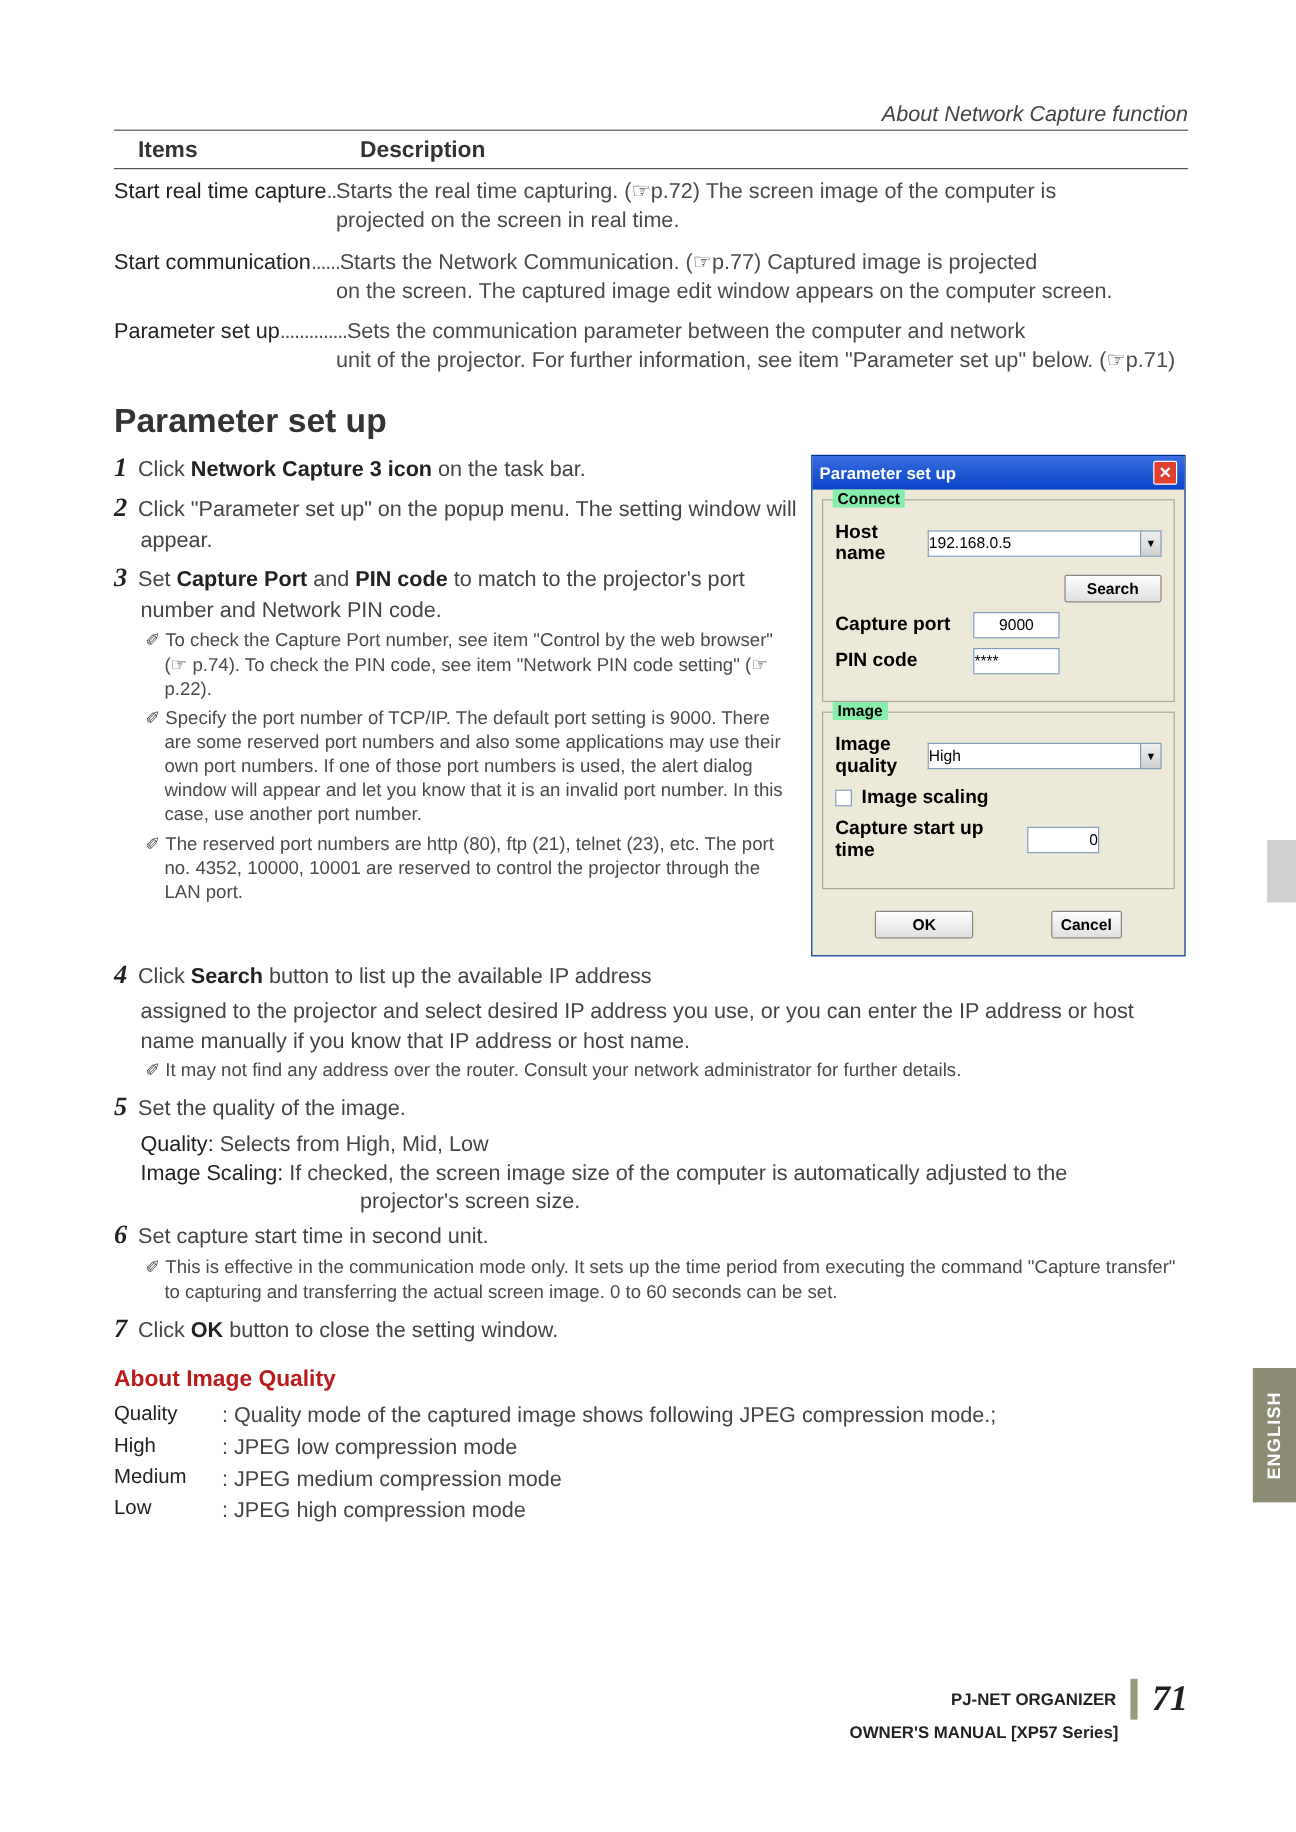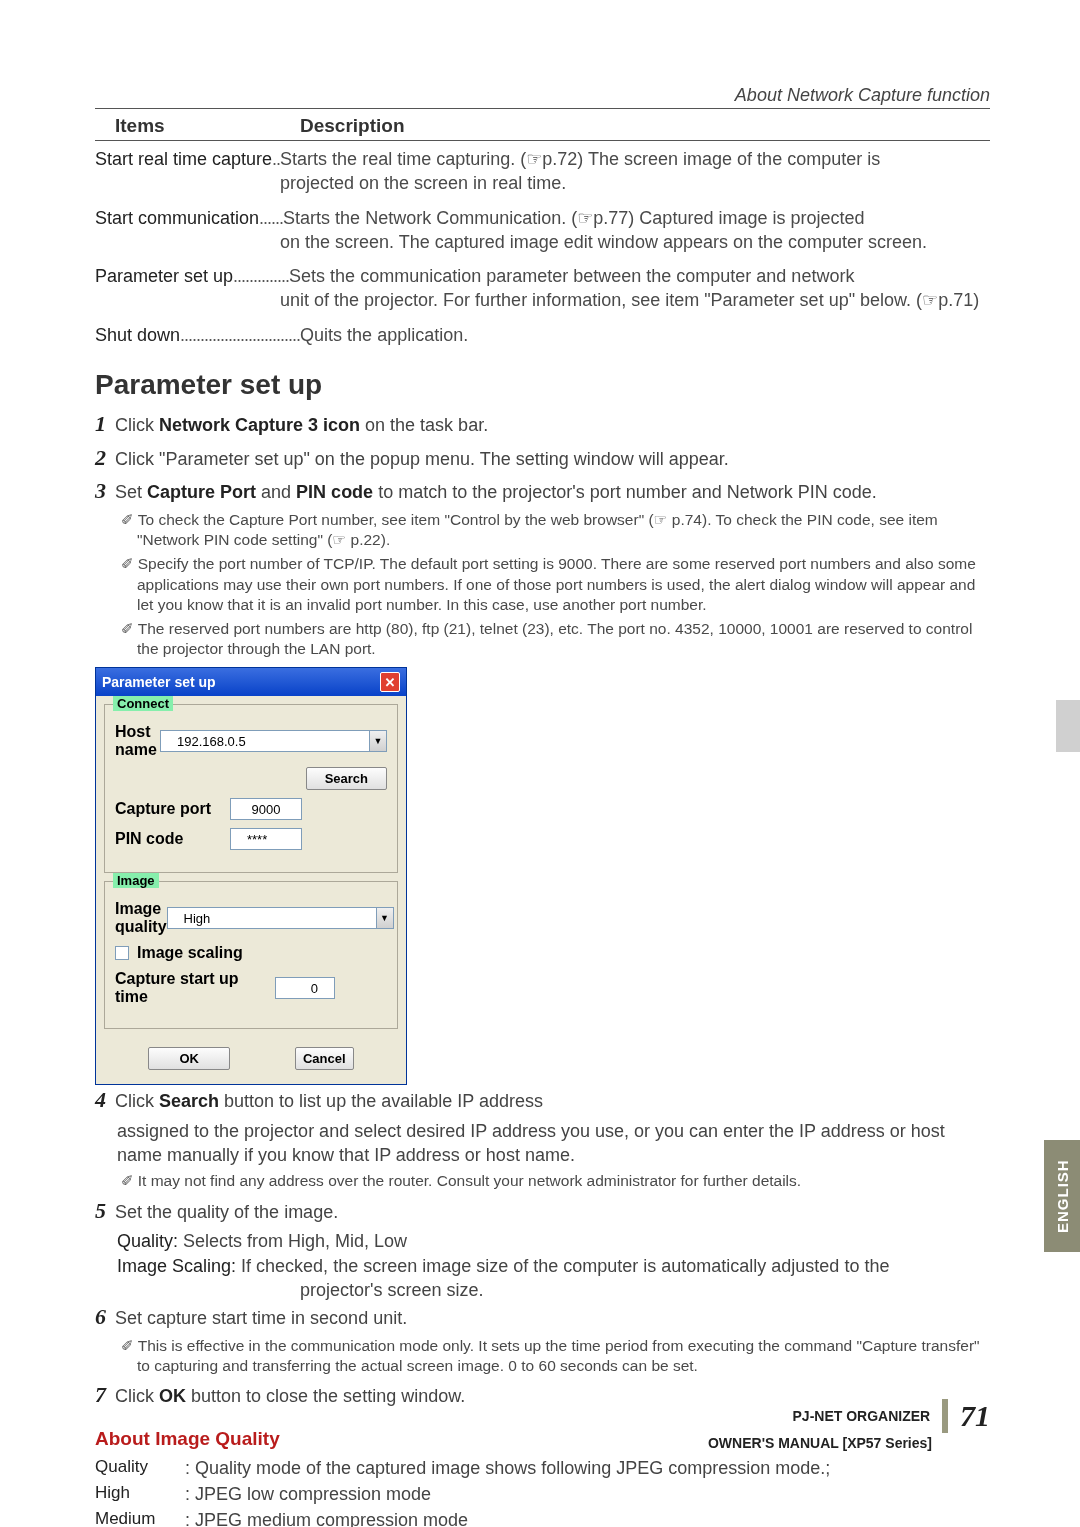--- a/index.html
+++ b/index.html
@@ -46,21 +46,21 @@
     font-size: 18px;
     line-height: 1.35;
   }
   .section-title {
     font-size: 28px;
     font-weight: bold;
     color: #333;
     margin-top: 22px;
     margin-bottom: 8px;
   }
-  .content-wrap { display:flex;flex-direction:column; }
+  .content-wrap { display:flex; }
   .left-col { flex:1; padding-right: 12px; }
   .right-col { width: 314px; flex: 0 0 314px; padding-top: 4px; }
   .stepnum {
     font-family: Georgia, "Times New Roman", serif;
     font-weight: bold;
     font-style: italic;
     font-size: 22px;
     color: #222;
     margin-right: 4px;
   }
@@ -121,21 +121,21 @@
     padding: 0 4px;
     font-weight:bold;
     font-size:13px;
   }
   .drow { display:flex; align-items:center; margin: 8px 0; }
   .dlabel { width: 115px; font-weight:bold; font-size:16px; }
   .dinput {
     border:1px solid #7f9db9;
     background:#fff;
     height: 22px;
-    padding: 1px 16px;
+    padding: 1px 0;
     font-family: Tahoma, Arial, sans-serif;
     font-size:13px;
     flex:1;
   }
   .dinput.small { width:72px; flex:0 0 72px; text-align:center; }
   .combo { display:flex; flex:1; }
   .combo .dinput { flex:1; border-right:none; }
   .drop-arrow {
     width:18px; height:22px;
     border:1px solid #7f9db9;
@@ -234,23 +234,20 @@
     <div class="indent-desc">projected on the screen in real time.</div>
   </div>
   <div class="item-row">
     <span class="item-label">Start communication</span><span class="dots">......</span><span class="item-desc">Starts the Network Communication. (☞p.77) Captured image is projected</span>
     <div class="indent-desc">on the screen. The captured image edit window appears on the computer screen.</div>
   </div>
   <div class="item-row">
     <span class="item-label">Parameter set up</span><span class="dots">..............</span><span class="item-desc">Sets the communication parameter between the computer and network</span>
     <div class="indent-desc">unit of the projector. For further information, see item "Parameter set up" below. (☞p.71)</div>
   </div>
-  <div class="item-row">
-    <span class="item-label">Shut down</span><span class="dots">..............................</span><span class="item-desc">Quits the application.</span>
-  </div>
 </div>
 
 <div class="section-title">Parameter set up</div>
 
 <div class="content-wrap">
   <div class="left-col">
     <div class="step"><span class="stepnum">1</span> <span>Click </span><span class="b">Network Capture 3 icon</span><span> on the task bar.</span></div>
 
     <div class="step"><span class="stepnum">2</span> <span>Click "Parameter set up" on the popup menu. The setting window will appear.</span></div>
 

